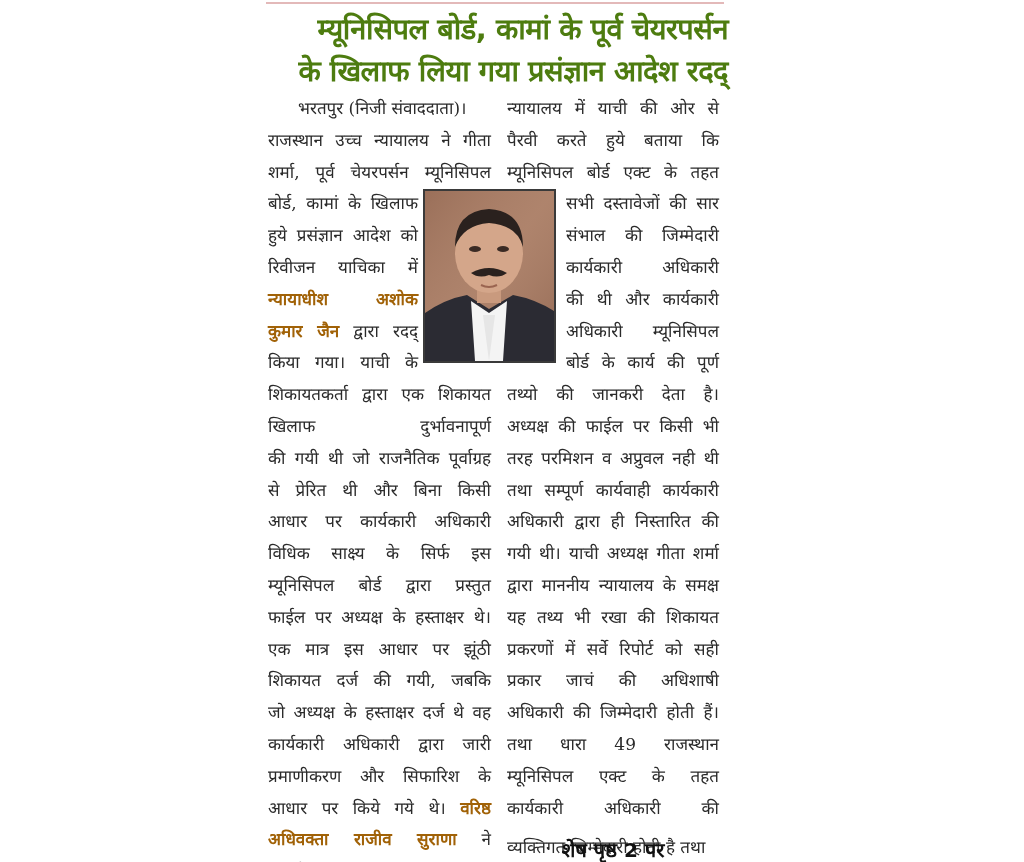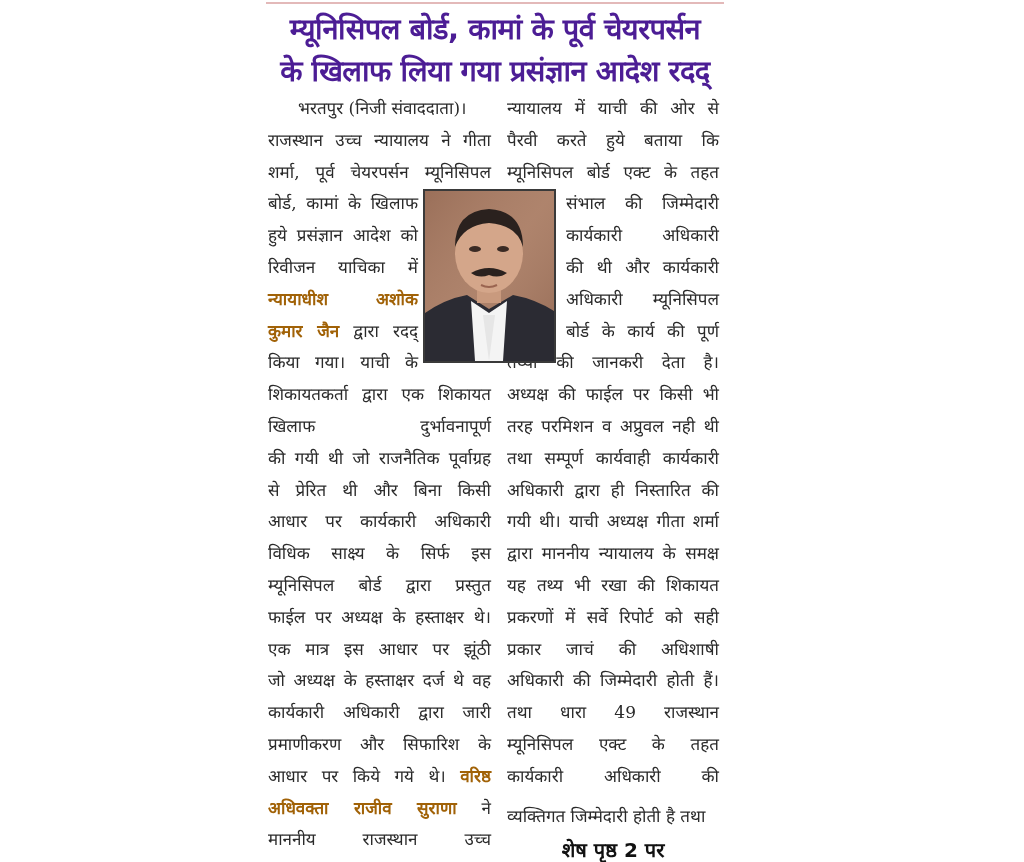--- a/index.html
+++ b/index.html
@@ -1,21 +1,21 @@
 <!DOCTYPE html>
 <html><head>
 <meta charset="utf-8">
 <style>
   html, body { margin: 0; padding: 0; background: #ffffff; }
   body { width: 1024px; height: 862px; position: relative; overflow: hidden;
          font-family: "DejaVu Serif", serif; color: #222; }
   .article { position: absolute; left: 262px; top: 0; width: 466px; height: 862px; }
   .top-rule { position: absolute; left: 4px; top: 2px; width: 458px; height: 2px; background: #e3b9b9; }
-  .headline { position: absolute; left: 0; top: 8px; width: 466px; text-align: center;
-              font-family: "DejaVu Sans", sans-serif; font-weight: bold; color: #4c1d95;
+  .headline { position: absolute; left: 0; top: 8px; width: 466px; text-align: right;
+              font-family: "DejaVu Sans", sans-serif; font-weight: bold; color: #4d7c0f;
               font-size: 29px; line-height: 42px; letter-spacing: -0.5px; }
   .headline span { display: block; white-space: nowrap; }
   .col { position: absolute; top: 93px; font-size: 17px; line-height: 31.8px; color: #2a2a2a; }
   .col-left { left: 6px; width: 223px; }
   .col-right { left: 245px; width: 212px; }
   .line { display: block; white-space: nowrap; text-align: justify; text-align-last: justify; height: 31.8px; overflow: visible; }
   .line.short-l { width: 150px; }
   .line.short-r { margin-left: 59px; width: 153px; }
   .line.indent { padding-left: 30px; text-align-last: left; }
   .line.last { text-align-last: left; margin-top: 8px; }
@@ -48,31 +48,33 @@
       <span class="line short-l"><span>किया गया। याची के</span></span>
       <span class="line"><span>शिकायतकर्ता द्वारा एक शिकायत</span></span>
       <span class="line"><span>खिलाफ दुर्भावनापूर्ण</span></span>
       <span class="line"><span>की गयी थी जो राजनैतिक पूर्वाग्रह</span></span>
       <span class="line"><span>से प्रेरित थी और बिना किसी</span></span>
       <span class="line"><span>आधार पर कार्यकारी अधिकारी</span></span>
       <span class="line"><span>विधिक साक्ष्य के सिर्फ इस</span></span>
       <span class="line"><span>म्यूनिसिपल बोर्ड द्वारा प्रस्तुत</span></span>
       <span class="line"><span>फाईल पर अध्यक्ष के हस्ताक्षर थे।</span></span>
       <span class="line"><span>एक मात्र इस आधार पर झूंठी</span></span>
+      <span class="line"><span>शिकायत दर्ज की गयी, जबकि</span></span>
       <span class="line"><span>जो अध्यक्ष के हस्ताक्षर दर्ज थे वह</span></span>
       <span class="line"><span>कार्यकारी अधिकारी द्वारा जारी</span></span>
       <span class="line"><span>प्रमाणीकरण और सिफारिश के</span></span>
       <span class="line"><span>आधार पर किये गये थे। </span><span class="b">वरिष्ठ</span></span>
       <span class="line"><span class="b">अधिवक्ता राजीव सुराणा</span><span> ने</span></span>
       <span class="line"><span>माननीय राजस्थान उच्च</span></span>
     </div>
   <div class="col col-right" id="col-right">
       <span class="line"><span>न्यायालय में याची की ओर से</span></span>
       <span class="line"><span>पैरवी करते हुये बताया कि</span></span>
       <span class="line"><span>म्यूनिसिपल बोर्ड एक्ट के तहत</span></span>
+      <span class="line short-r"><span>सभी दस्तावेजों की सार</span></span>
       <span class="line short-r"><span>संभाल की जिम्मेदारी</span></span>
       <span class="line short-r"><span>कार्यकारी अधिकारी</span></span>
       <span class="line short-r"><span>की थी और कार्यकारी</span></span>
       <span class="line short-r"><span>अधिकारी म्यूनिसिपल</span></span>
       <span class="line short-r"><span>बोर्ड के कार्य की पूर्ण</span></span>
       <span class="line"><span>तथ्यो की जानकरी देता है।</span></span>
       <span class="line"><span>अध्यक्ष की फाईल पर किसी भी</span></span>
       <span class="line"><span>तरह परमिशन व अप्रुवल नही थी</span></span>
       <span class="line"><span>तथा सम्पूर्ण कार्यवाही कार्यकारी</span></span>
       <span class="line"><span>अधिकारी द्वारा ही निस्तारित की</span></span>

